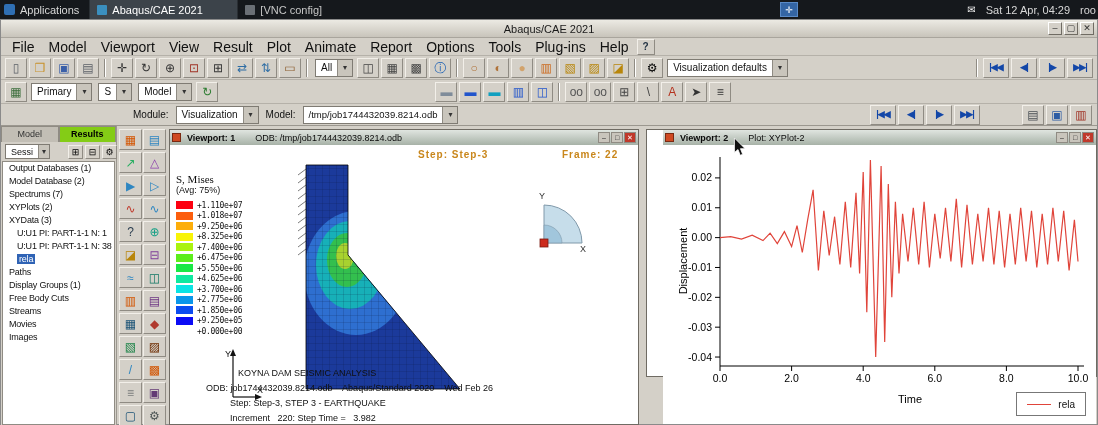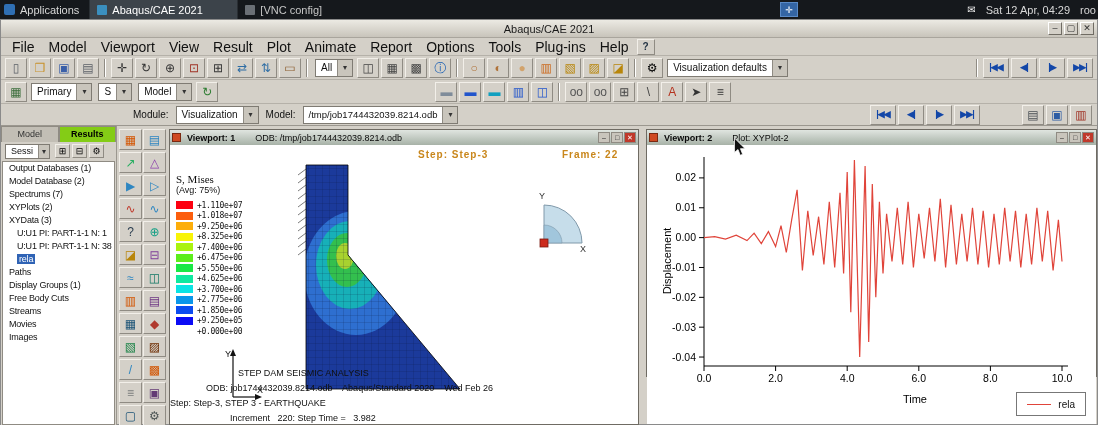--- a/index.html
+++ b/index.html
@@ -44,35 +44,35 @@
   .mlauto{margin-left:auto;}
   .mr40{margin-right:40px;}
 
   
   #main{position:relative;height:300px;}
 
   #left-panel{position:absolute;left:0;top:0;width:116px;height:300px;border-right:1px solid #9b978f;display:flex;flex-direction:column;background:#d4d0c8;}
   .ltabs{display:flex;height:16px;}
   .ltab{flex:1;text-align:center;font-size:9px;padding-top:2px;background:#c2beb5;border:1px solid #8f8b83;border-bottom:none;color:#333;}
   .ltab.active{background:#84cc16;font-weight:bold;color:#000;}
-  .session-row{display:flex;align-items:center;height:18px;padding:1px;gap:1px;}
+  .session-row{display:flex;align-items:flex-end;height:18px;padding:1px;gap:14px;}
   .combo.small{height:15px;font-size:9px;}
   .combo.small .arrow{width:11px;height:13px;}
   .icon-btn.tiny{width:15px;height:14px;font-size:9px;}
   .tree{flex:1;background:#fff;border:1px solid #8f8b83;margin:1px;overflow:hidden;}
   .tree-item{padding:0 2px 0 6px;white-space:nowrap;color:#111;font-size:9px;line-height:13px;letter-spacing:-0.2px;}
   .tree-item.selected .tree-label{background:#2f63b5;color:#fff;padding:0 2px;}
 
   #toolbox{position:absolute;left:117px;top:2px;width:51px;height:296px;display:grid;grid-template-columns:23px 23px;grid-auto-rows:22px;gap:1px;padding:1px;}
   .tool-btn{width:23px;height:21px;display:flex;align-items:center;justify-content:center;font-size:12px;background:#d4d0c8;border:1px solid;border-color:#f2efe9 #8f8b83 #8f8b83 #f2efe9;}
 
   
   .viewport{position:absolute;top:3px;background:#fff;border:1px solid #6f6b63;}
   #vp1{left:168px;width:470px;height:296px;}
-  #vp2{left:645px;width:451px;height:248px;}
+  #vp2{left:645px;width:451px;height:248px;padding-left:16px;}
   .vp-title{height:15px;background:linear-gradient(#e0e5e0,#a7b2a7);display:flex;align-items:center;font-size:9px;color:#0a0a0a;padding:0 2px;gap:6px;}
   .vp-ico{width:9px;height:9px;background:#cf4a22;border:1px solid #7a2a12;flex:0 0 9px;}
   .vp-t{font-weight:bold;}
   .vp-odb{margin-left:14px;}
   .vp-ctl{margin-left:auto;display:flex;gap:1px;}
   .vbtn{width:12px;height:11px;background:#c9c5bc;border:1px solid #8f8b83;font-size:7px;line-height:9px;text-align:center;color:#222;}
   .vbtn.close{background:#c0392b;color:#fff;}
   .vp-body{position:relative;height:279px;background:#fff;overflow:hidden;}
 
   
@@ -86,21 +86,21 @@
   .leg-val{font-size:8px;color:#111;font-family:"DejaVu Sans Mono",monospace;letter-spacing:-0.3px;}
   .dam{position:absolute;left:124px;top:16px;width:180px;height:240px;}
   .compass{position:absolute;left:366px;top:44px;width:52px;height:64px;}
   .triad{position:absolute;left:54px;top:200px;width:42px;height:60px;}
   .anno{position:absolute;left:0;top:221px;width:100%;z-index:5;}
   .anno-line{font-size:9px;color:#101010;white-space:pre;line-height:15px;}
 
   
   .ylab{position:absolute;left:-30px;top:110px;width:100px;text-align:center;transform:rotate(-90deg);font-size:11px;color:#000;}
   #xyplot{position:absolute;left:0;top:0;width:449px;height:279px;}
-  .xlab{position:absolute;left:190px;top:248px;width:90px;text-align:right;font-size:11px;color:#000;}
+  .xlab{position:absolute;left:202px;top:248px;width:90px;text-align:center;font-size:11px;color:#000;}
   .plot-legend{position:absolute;right:10px;top:247px;height:24px;border:1px solid #777;background:#fff;display:flex;align-items:center;gap:7px;padding:0 10px;font-size:10px;color:#111;}
   .leg-line{width:24px;height:0;border-top:1.5px solid #e0443a;display:inline-block;}
   .cursor{position:absolute;left:86px;top:8px;width:14px;height:20px;z-index:40;}
 </style>
 </head>
 <body>
 
 <div id="taskbar">
   <div class="tb-app">
     <span class="tb-appicon"></span>
@@ -468,23 +468,23 @@
         <svg class="triad" viewBox="0 0 42 60">
           <line x1="9" y1="52" x2="9" y2="8" stroke="#111" stroke-width="1.2"></line>
           <path d="M9,4 L6,11 L12,11 Z" fill="#111"></path>
           <line x1="9" y1="52" x2="34" y2="52" stroke="#111" stroke-width="1.2"></line>
           <path d="M38,52 L31,49 L31,55 Z" fill="#111"></path>
           <text x="1" y="12" font-size="9" fill="#111">Y</text>
           <text x="33" y="48" font-size="9" fill="#111">X</text>
         </svg>
 
         <div class="anno">
-            <div class="anno-line" style="margin-left: 68px;">STEP DAM SEISMIC ANALYSIS</div>
+            <div class="anno-line" style="margin-left: 68px;">KOYNA DAM SEISMIC ANALYSIS</div>
             <div class="anno-line" style="margin-left: 36px;">ODB: job1744432039.8214.odb    Abaqus/Standard 2020    Wed Feb 26</div>
-            <div class="anno-line" style="">Step: Step-3, STEP 3 - EARTHQUAKE</div>
+            <div class="anno-line" style="margin-left: 60px;">Step: Step-3, STEP 3 - EARTHQUAKE</div>
             <div class="anno-line" style="margin-left: 60px;">Increment   220: Step Time =   3.982</div>
           </div>
       </div>
     </div>
 
     <div class="viewport" id="vp2">
       <div class="vp-title">
         <span class="vp-ico"></span>
         <span class="vp-t">Viewport: 2</span>
         <span class="vp-odb">Plot: XYPlot-2</span>

